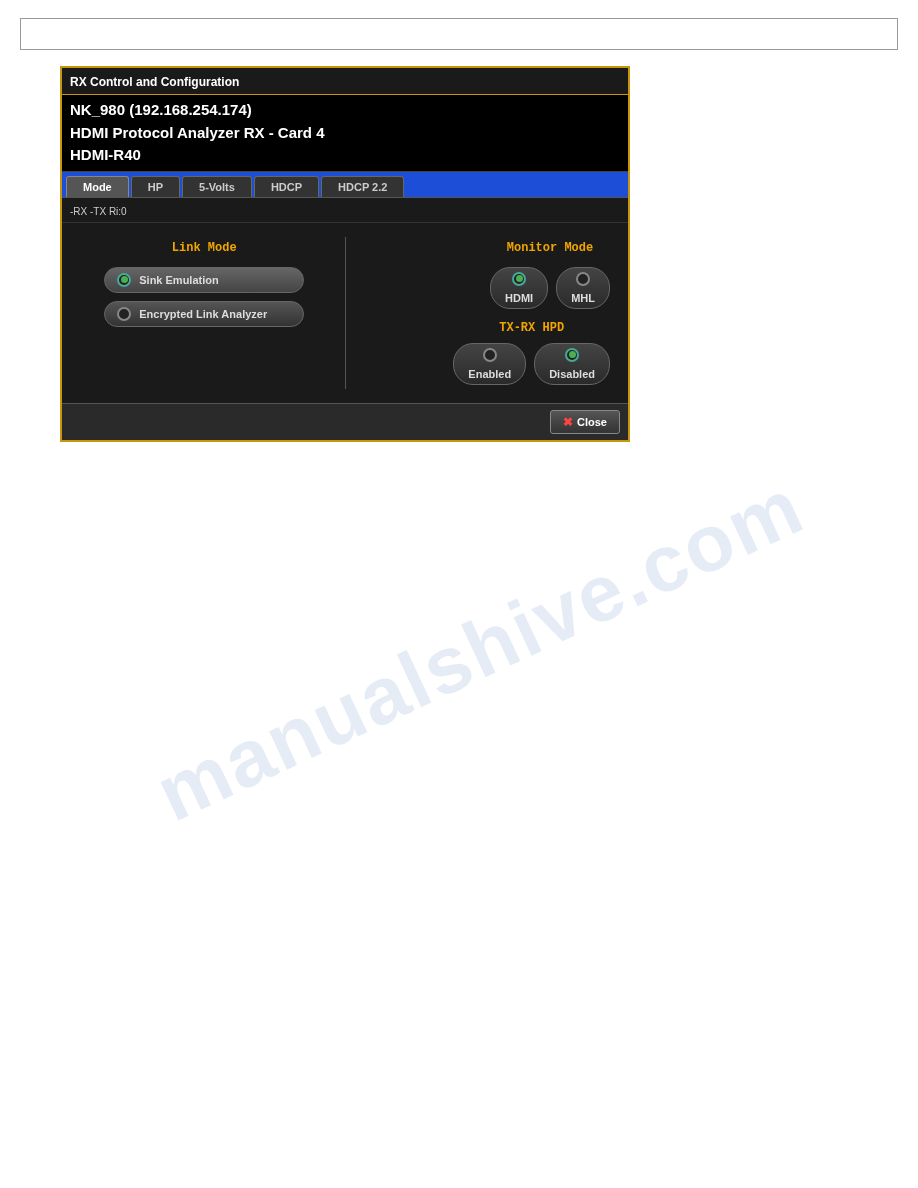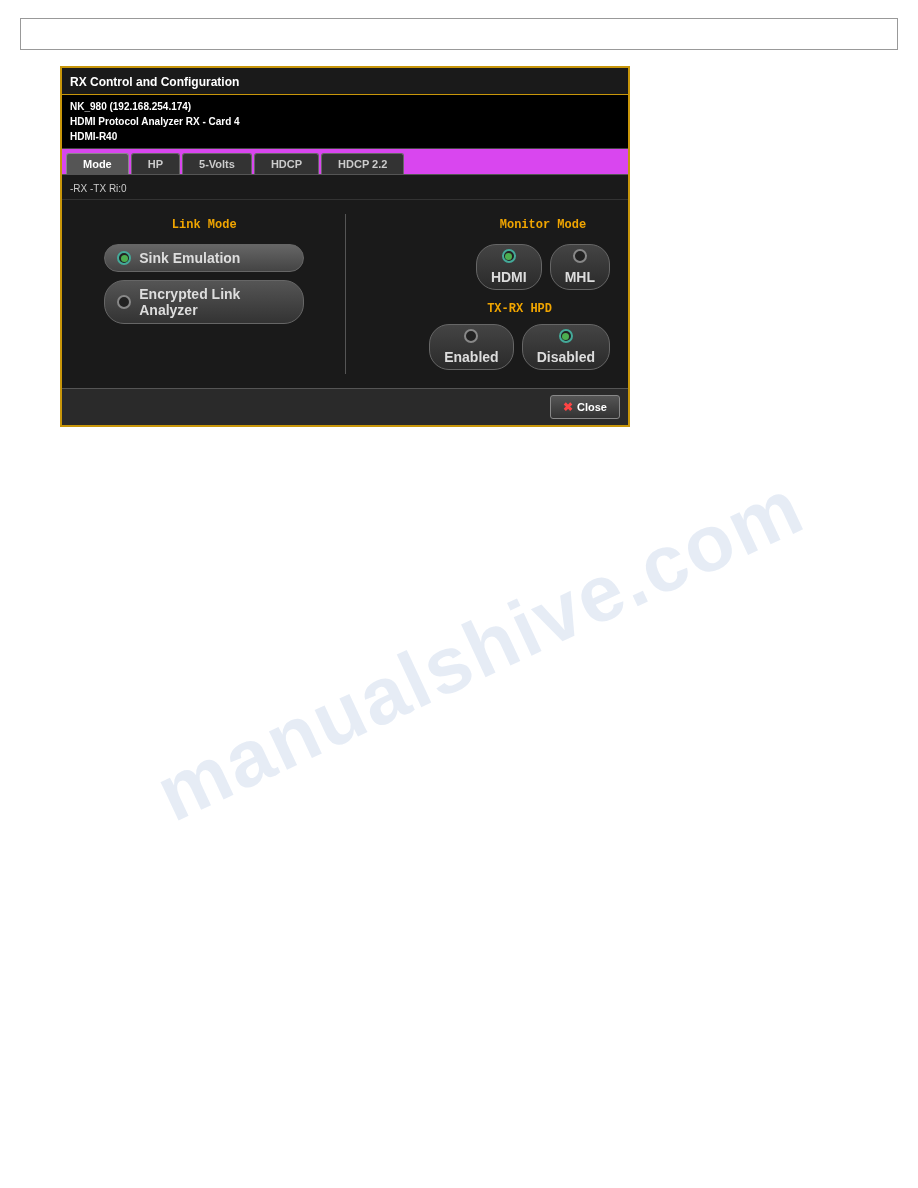--- a/index.html
+++ b/index.html
@@ -48,29 +48,29 @@
 
     
     .device-info {
       background: #000000;
       padding: 4px 8px;
       border-bottom: 1px solid #444;
     }
 
     .device-info-line {
       color: #ffffff;
-      font-size: 10px;
+      font-size: 15px;
       font-weight: bold;
       line-height: 1.5;
     }
 
     
     .tabs-row {
       display: flex;
-      background: #d946ef;
+      background: #1d4ed8;
       padding: 4px 4px 0 4px;
       border-bottom: 1px solid #555;
       gap: 2px;
     }
 
     .tab {
       padding: 4px 16px;
       font-size: 11px;
       font-weight: bold;
       color: #ccc;
@@ -162,21 +162,21 @@
     .radio-circle.active::after {
       content: '';
       width: 7px;
       height: 7px;
       border-radius: 50%;
       background: #4caf50;
     }
 
     .radio-label {
       color: #dddddd;
-      font-size: 14px;
+      font-size: 11px;
       font-weight: bold;
     }
 
     
     .panel-divider {
       width: 1px;
       background: #555;
       margin: 4px 0;
     }
 

